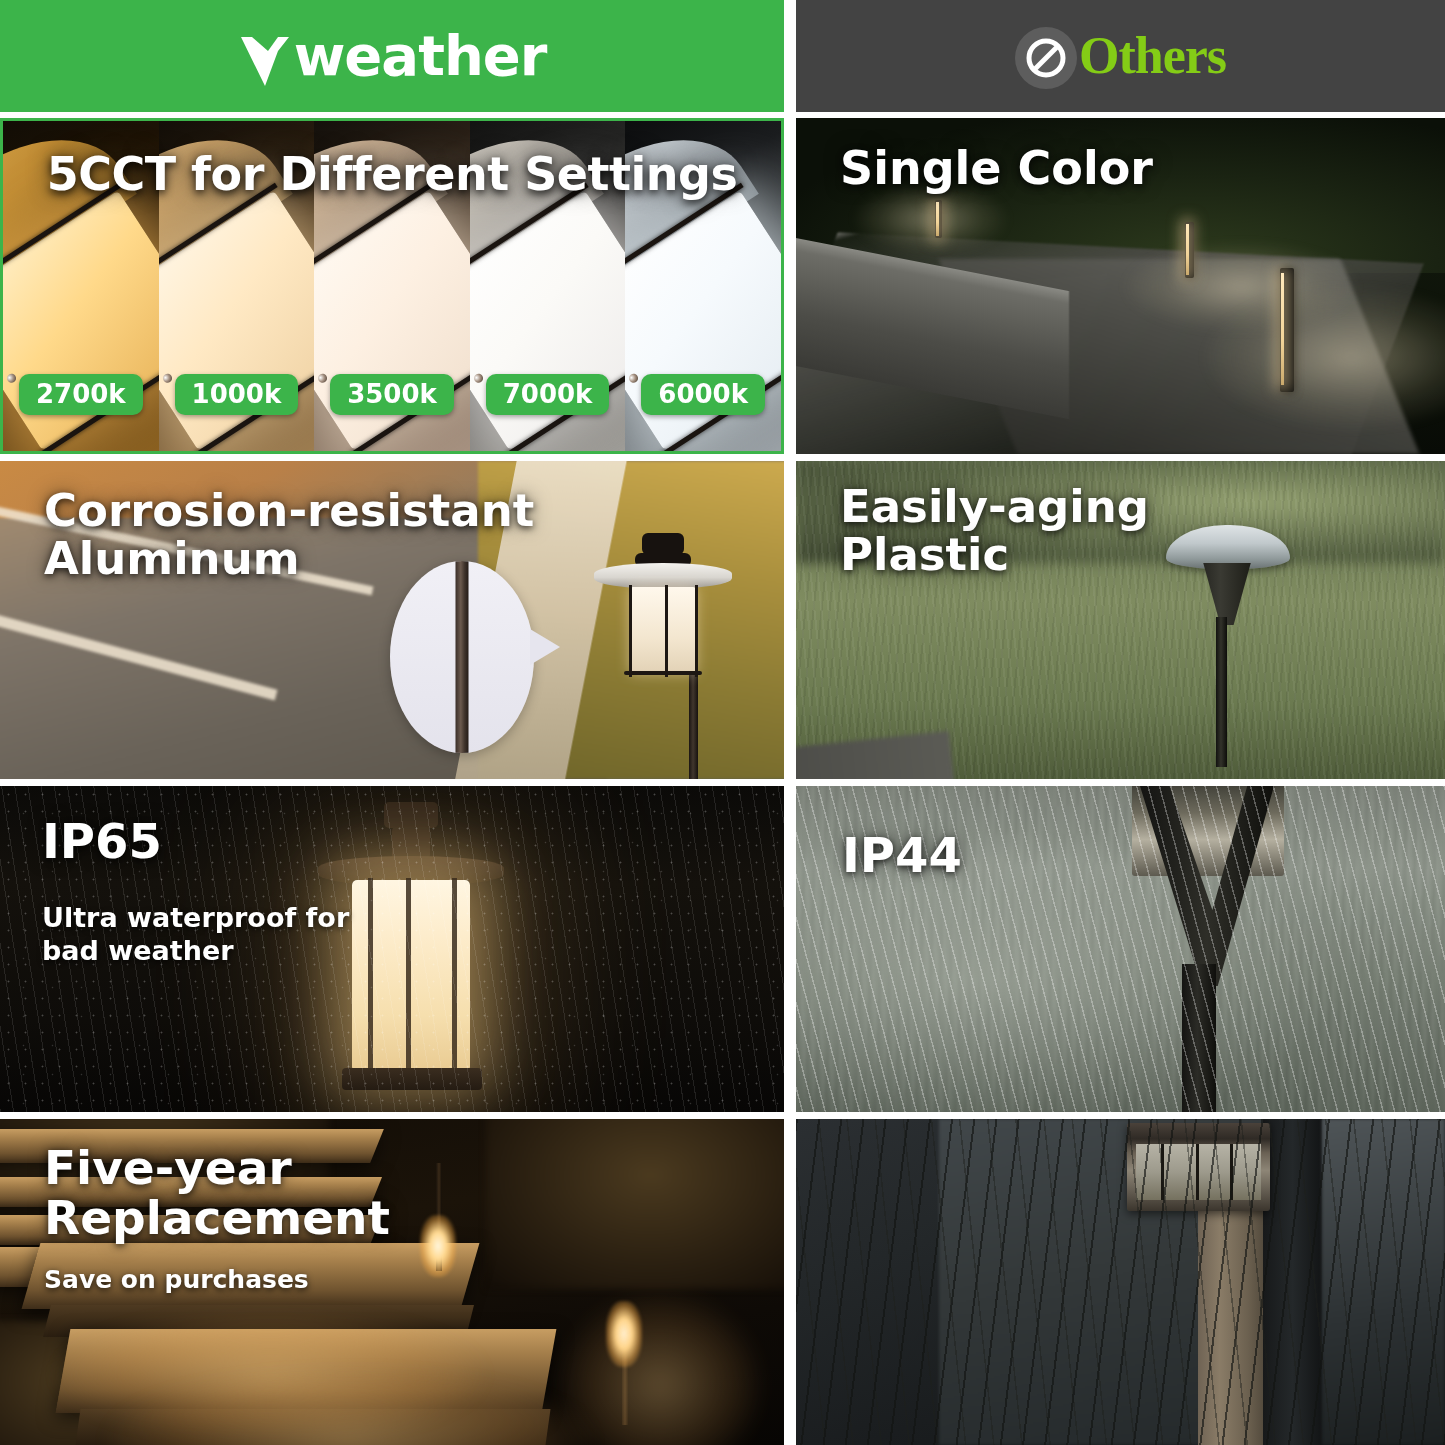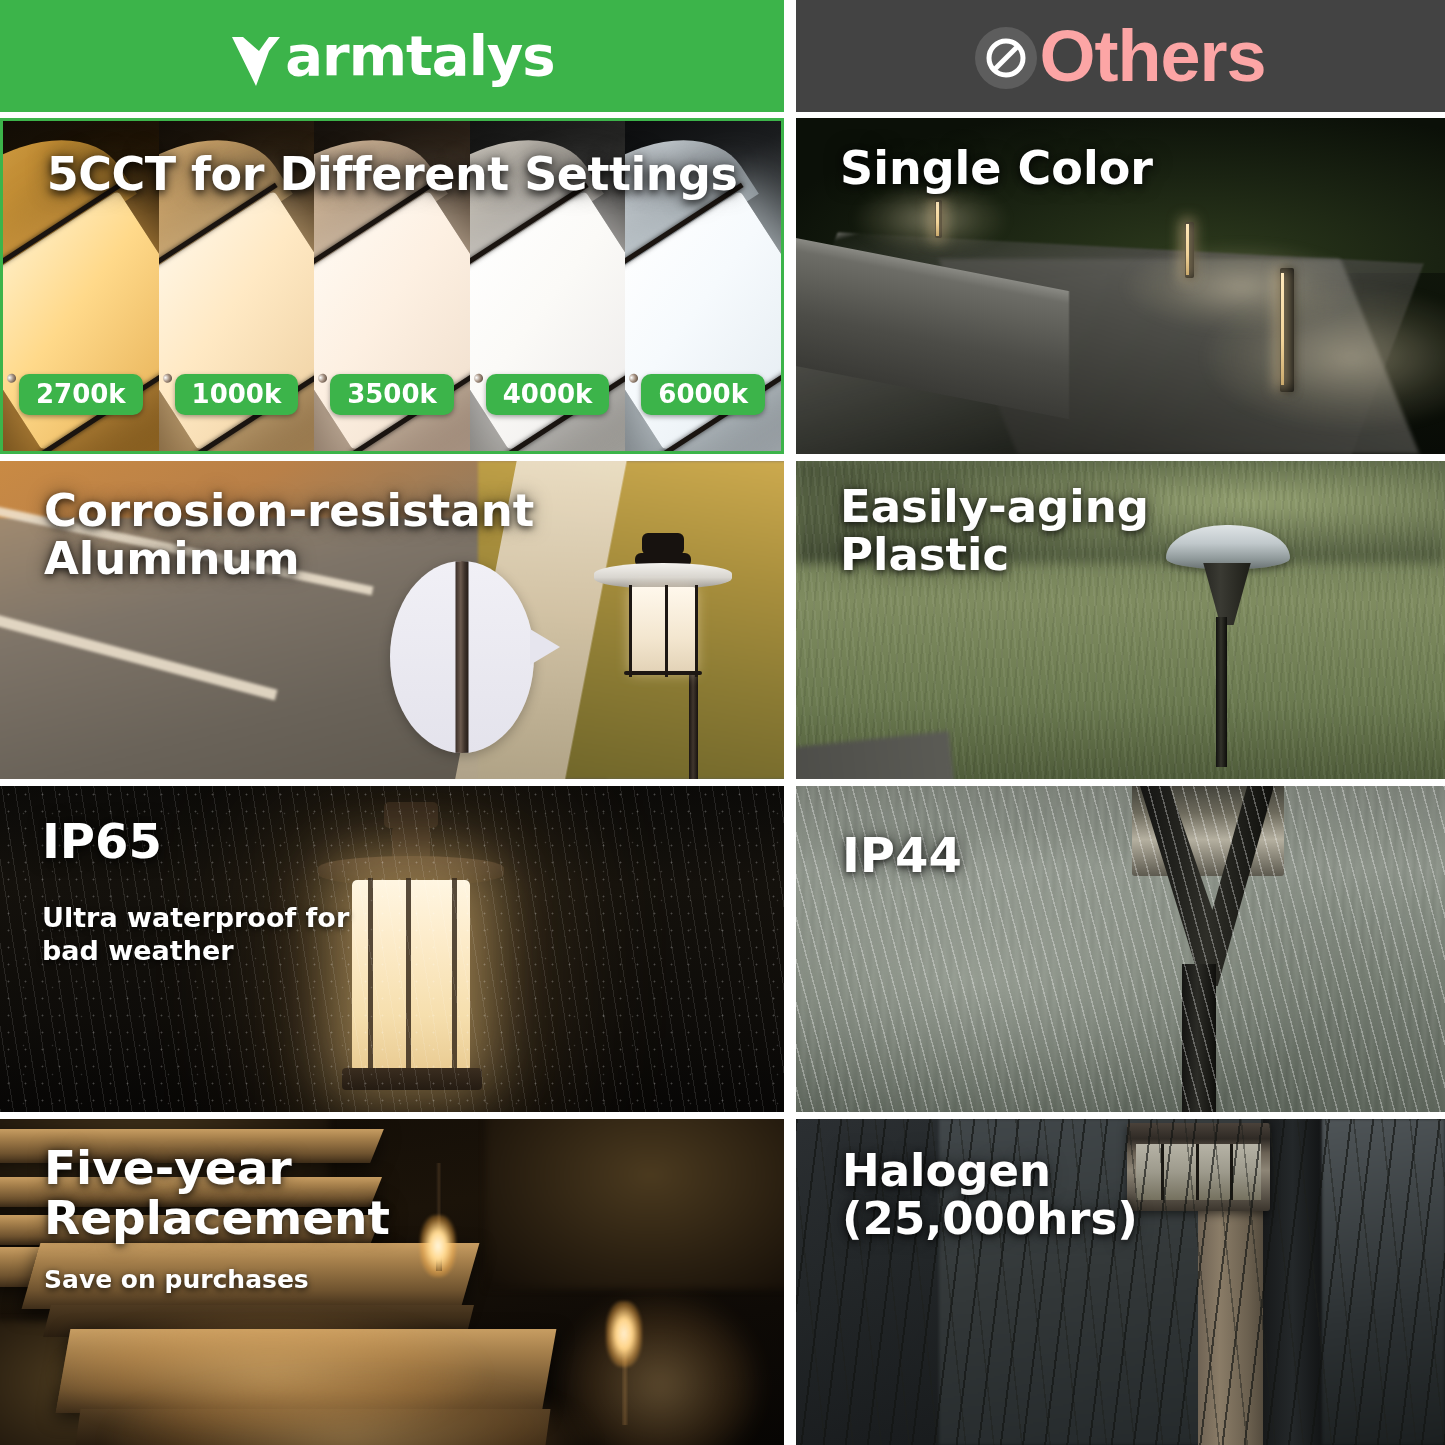--- a/index.html
+++ b/index.html
@@ -34,22 +34,22 @@
   }
 
   .others-wrap { display:flex; align-items:center; justify-content:center; gap:2px; }
   .no-icon {
     width:62px; height:62px; border-radius:50%;
     background:rgba(255,255,255,0.14);
     display:flex; align-items:center; justify-content:center;
     position:relative; top:2px;
   }
   .others-text {
-    color:#fca5a5; font-size:72px; font-weight:700; letter-spacing:-1px;
-    line-height:1; font-family:Liberation Sans, sans-serif;
+    color:#84cc16; font-size:52px; font-weight:700; letter-spacing:-1px;
+    line-height:1; font-family:Liberation Serif, serif;
   }
 
   
   .cell { position:absolute; overflow:hidden;padding-left:16px; }
   .cell-l { left:0; width:784px; }
   .cell-r { left:0; width:649px; }
 
   .r1 { top:118px; height:336px; }
   .r2 { top:461px; height:318px; }
   .r3 { top:786px; height:326px; }
@@ -373,21 +373,21 @@
 <div class="sheet">
 
   <div class="col-left">
 
     <div class="hdr hdr-left">
       <div class="brand-wrap">
         <svg class="brand-mark" viewBox="0 0 54 58">
           <path d="M3 6 L51 6 L40 20 L27 55 L3 6 Z" fill="#ffffff"></path>
           <path d="M14 6 L40 6 L30 20 Z" fill="#3cb44a"></path>
         </svg>
-        <span class="brand-text">armtalys</span>
+        <span class="brand-text">weather</span>
       </div>
     </div>
 
     <div class="cell cell-l r1">
       <div class="cct-strip">
         <div class="cct-panel">
           <div class="cct-bg" style="background:linear-gradient(150deg,#120d05 0%,#1d1306 24%,#4a3414 52%,#8a6020 100%)"></div>
           <div class="lamp">
             <div class="shade" style="background:linear-gradient(160deg,#d9a64a 0%,#c08c34 45%,#7d5a1e 100%)"></div>
             <div class="glass" style="background:linear-gradient(160deg,#fff0cb 0%,#ffd98a 45%,#e8b45a 100%);box-shadow:0 0 50px 14px rgba(255,190,90,.5)"></div>
@@ -449,21 +449,21 @@
         <div class="badge-slot">
             <span class="badge">2700k</span>
           </div>
         <div class="badge-slot">
             <span class="badge">1000k</span>
           </div>
         <div class="badge-slot">
             <span class="badge">3500k</span>
           </div>
         <div class="badge-slot">
-            <span class="badge">4000k</span>
+            <span class="badge">7000k</span>
           </div>
         <div class="badge-slot">
             <span class="badge">6000k</span>
           </div>
       </div>
     </div>
 
     <div class="cell cell-l r2">
       <div class="scene sc-road">
         <div class="rd-asphalt"></div>
@@ -598,17 +598,15 @@
         <div class="wall-dark-strip" style="left:72%;top:0;width:9%;height:100%"></div>
         <div class="wall-panel" style="left:81%;top:0;width:19%;height:100%;background:linear-gradient(170deg,#4e5457,#2c3133 60%,#1b1f20)"></div>
         <div class="hal-fixture" style="left:51%;top:4px;width:22%;height:88px">
           <div class="hal-glass" style="left:6%;top:24%;width:88%;height:64%"></div>
           <div class="hal-mullion" style="left:24%;top:24%;height:56px"></div>
           <div class="hal-mullion" style="left:48%;top:24%;height:56px"></div>
           <div class="hal-mullion" style="left:72%;top:24%;height:56px"></div>
         </div>
         <div class="reeds"></div>
       </div>
-      <div class="otitle" style="left:46px;top:28px;font-size:45px">Halogen
-(25,000hrs)</div>
     </div>
   </div>
 </div>
 
 </body></html>

